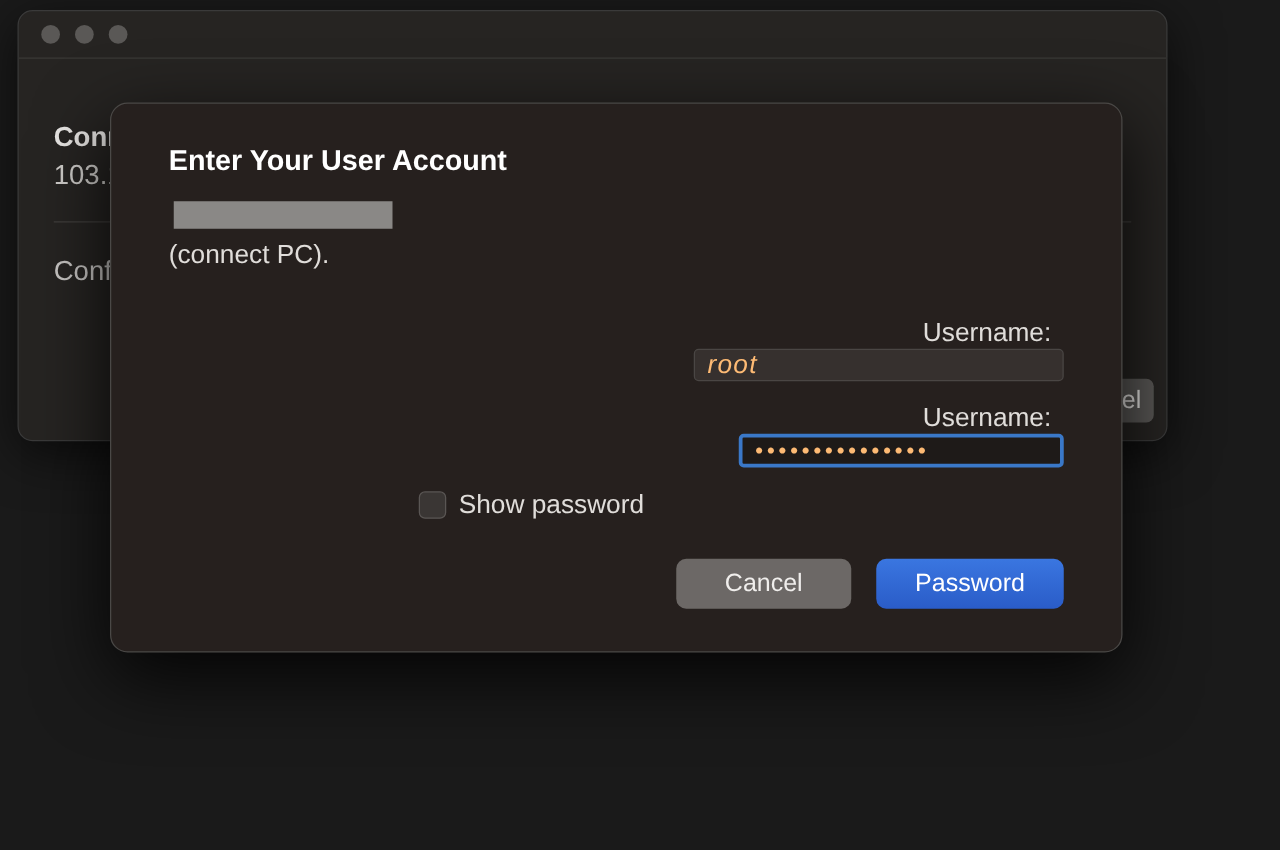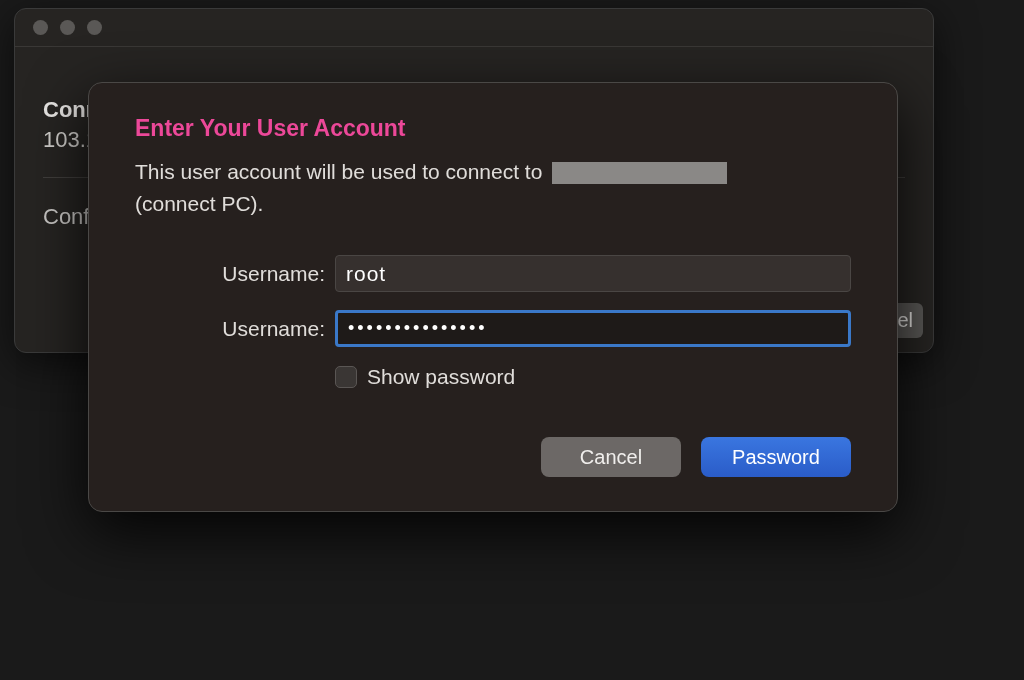--- a/index.html
+++ b/index.html
@@ -87,75 +87,77 @@
       background: #26201e;
       border-radius: 14px;
       border: 1px solid #4a4846;
       box-shadow: 0 20px 60px rgba(0,0,0,0.85);
       padding: 32px 46px 34px 46px;
       color: #e8e6e4;
     }
     .modal-title {
       font-size: 23px;
       font-weight: 700;
-      color: #ec4899;
+      color: #ffffff;
       margin-bottom: 14px;
     }
     .modal-desc {
       font-size: 21px;
       line-height: 1.5;
       color: #e0ddda;
       margin-bottom: 36px;
     }
     .modal-desc .redacted {
       display: inline-block;
       width: 175px;
       height: 22px;
       background: #8a8886;
       vertical-align: middle;
       margin-left: 4px;
     }
     
     .form-row {
       display: flex;
-      align-items: center;
+      align-items: flex-end;
       margin-bottom: 18px;
+      flex-direction: column;
     }
     .form-label {
       width: 200px;
       text-align: right;
       font-size: 21px;
       color: #e0ddda;
       padding-right: 10px;
     }
     .form-input {
       flex: 1;
       height: 37px;
       background: #36302e;
       border: 1px solid #4a4644;
       border-radius: 4px;
-      color: #ffffff;
-      font-size: 21px;
-      padding: 12px 10px;
+      color: #fdba74;
+      font-size: 21px;
+      padding: 0 10px;
       outline: none;
       letter-spacing: 1px;
+      font-style: italic;
     }
     .form-input.focused {
       border: 3px solid #3a78c8;
       background: #1e1a18;
       letter-spacing: 3px;
       font-size: 18px;
     }
     
     .checkbox-row {
       display: flex;
       align-items: center;
       margin-left: 200px;
       margin-top: 6px;
-      margin-bottom: 48px;
+      margin-bottom: 31px;
       gap: 10px;
     }
     .checkbox {
       width: 22px;
       height: 22px;
       background: #3a3634;
       border: 1px solid #5a5654;
       border-radius: 5px;
     }
     .checkbox-label {
@@ -204,21 +206,21 @@
     <div class="bg-line">103.1</div>
     <div class="bg-divider"></div>
     <div class="bg-conf">Confi</div>
   </div>
   <div class="bg-cancel-hint">cel</div>
 </div>
 
 <div class="modal">
   <div class="modal-title">Enter Your User Account</div>
   <div class="modal-desc">
-    <span>This user account will be used to connect to </span><span class="redacted"></span><br>
+    <span class="redacted"></span><br>
     <span>(connect PC).</span>
   </div>
 
   <div class="form-row">
     <div class="form-label">Username:</div>
     <input class="form-input" type="text" value="root" style="">
   </div>
 
   <div class="form-row">
     <div class="form-label">Username:</div>

